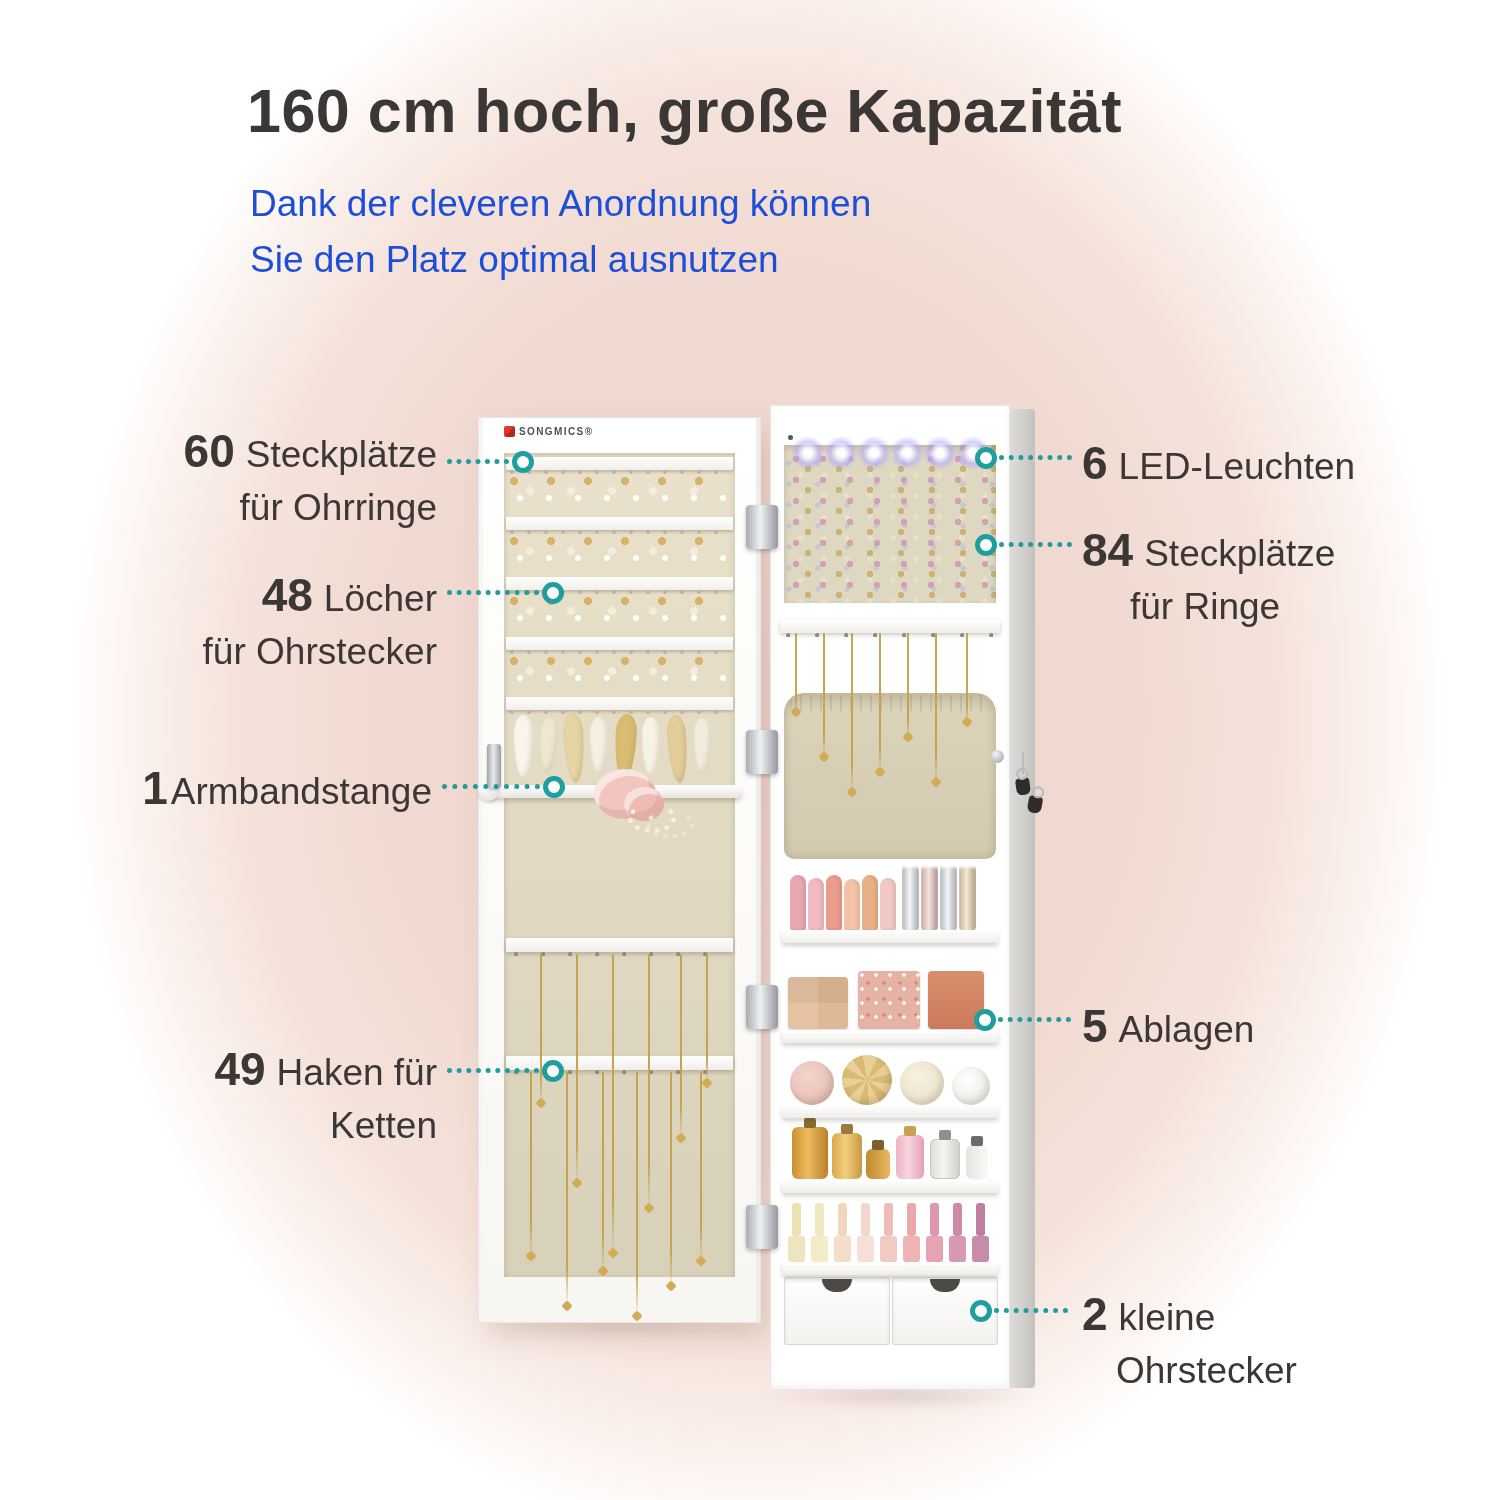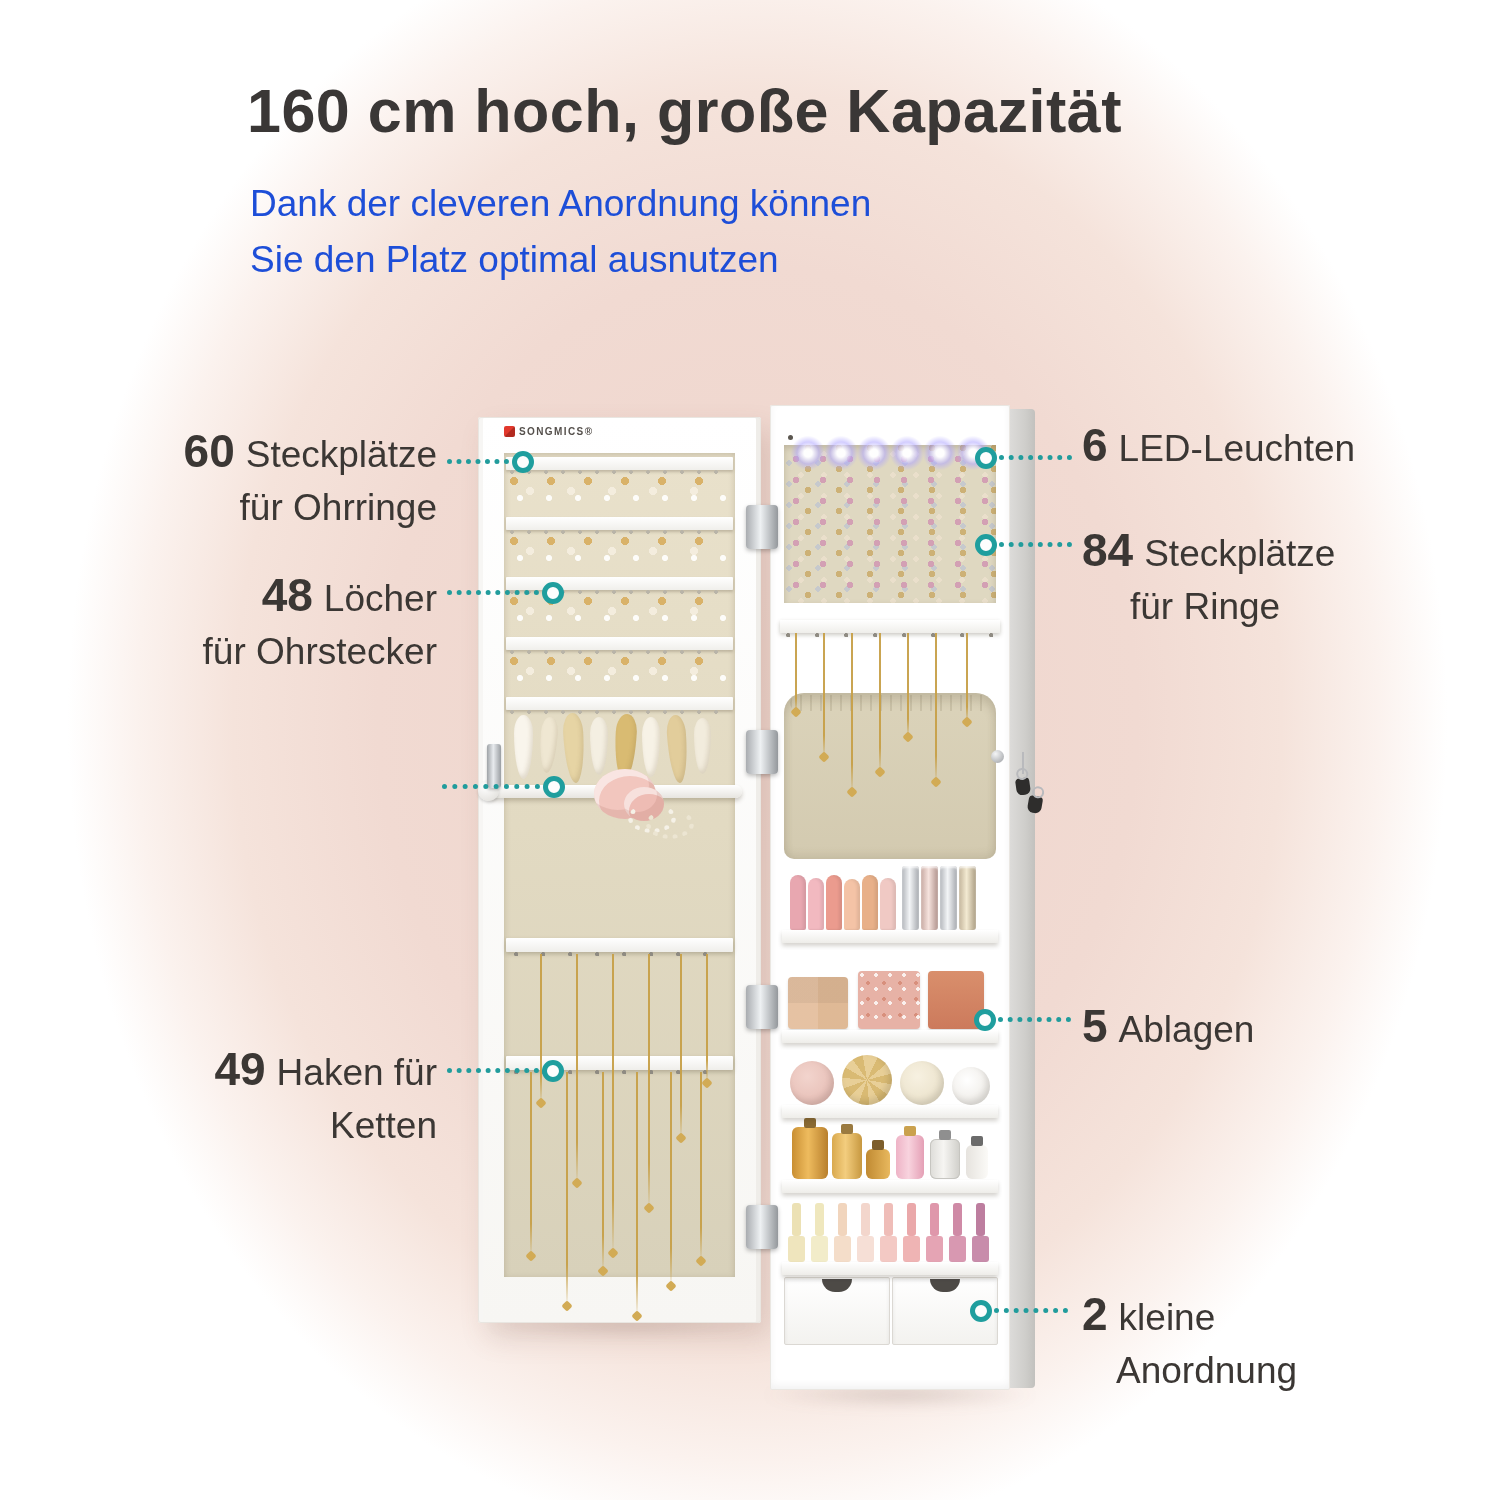--- a/index.html
+++ b/index.html
@@ -274,31 +274,34 @@
   <div class="leader" style="left:447px;top:459px;width:62px"></div>
   <div class="marker" style="left:512px;top:451px"></div>
 
   <div class="co-line" style="top:570px;right:1063px">
     <span class="num">48</span><span>Löcher</span>
   </div>
   <div class="co-line" style="top:627px;right:1063px">für Ohrstecker</div>
   <div class="leader" style="left:447px;top:590px;width:92px"></div>
   <div class="marker" style="left:542px;top:582px"></div>
 
+  <div class="co-line" style="top:763px;right:1068px">
+    <span class="num" style="margin-right:3px">1</span><span>Armbandstange</span>
+  </div>
   <div class="leader" style="left:442px;top:784px;width:98px"></div>
   <div class="marker" style="left:543px;top:776px"></div>
 
   <div class="co-line" style="top:1044px;right:1063px">
     <span class="num">49</span><span>Haken für</span>
   </div>
   <div class="co-line" style="top:1101px;right:1063px">Ketten</div>
   <div class="leader" style="left:447px;top:1068px;width:92px"></div>
   <div class="marker" style="left:542px;top:1060px"></div>
 
-  <div class="co-line" style="top:420px;left:1082px">
+  <div class="co-line" style="top:438px;left:1082px">
     <span class="num">6</span><span>LED-Leuchten</span>
   </div>
   <div class="marker" style="left:975px;top:447px"></div>
   <div class="leader" style="left:999px;top:455px;width:73px"></div>
 
   <div class="co-line" style="top:525px;left:1082px">
     <span class="num">84</span><span>Steckplätze</span>
   </div>
   <div class="co-line" style="top:582px;left:1130px">für Ringe</div>
   <div class="marker" style="left:975px;top:534px"></div>
@@ -306,16 +309,16 @@
 
   <div class="co-line" style="top:1001px;left:1082px">
     <span class="num">5</span><span>Ablagen</span>
   </div>
   <div class="marker" style="left:974px;top:1009px"></div>
   <div class="leader" style="left:998px;top:1017px;width:73px"></div>
 
   <div class="co-line" style="top:1289px;left:1082px">
     <span class="num">2</span><span>kleine</span>
   </div>
-  <div class="co-line" style="top:1346px;left:1116px">Anordnung</div>
+  <div class="co-line" style="top:1346px;left:1116px">Ohrstecker</div>
   <div class="marker" style="left:970px;top:1300px"></div>
   <div class="leader" style="left:994px;top:1308px;width:74px"></div>
 </div>
 
 </body></html>

